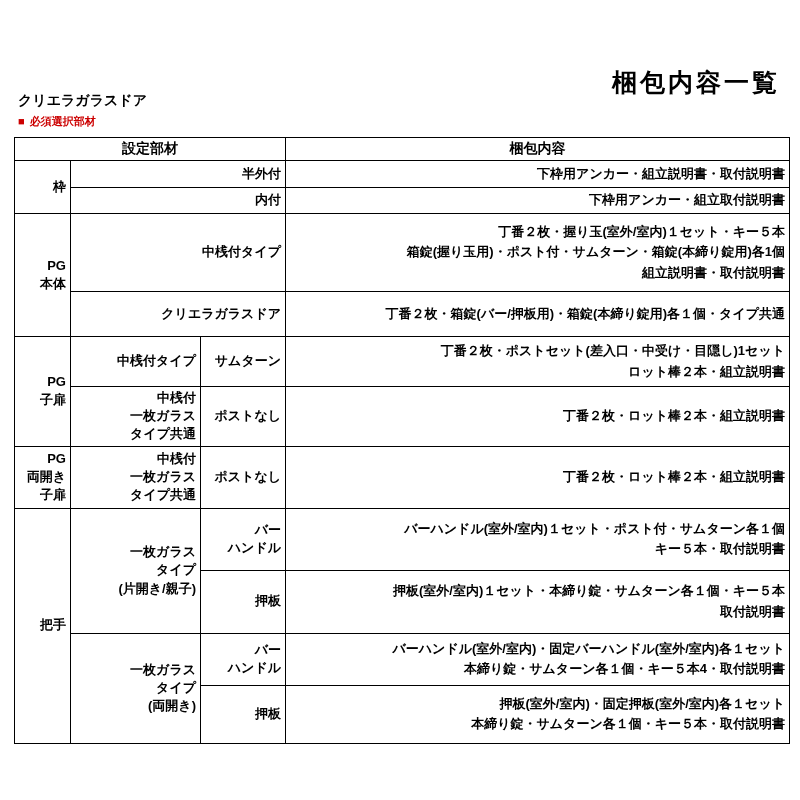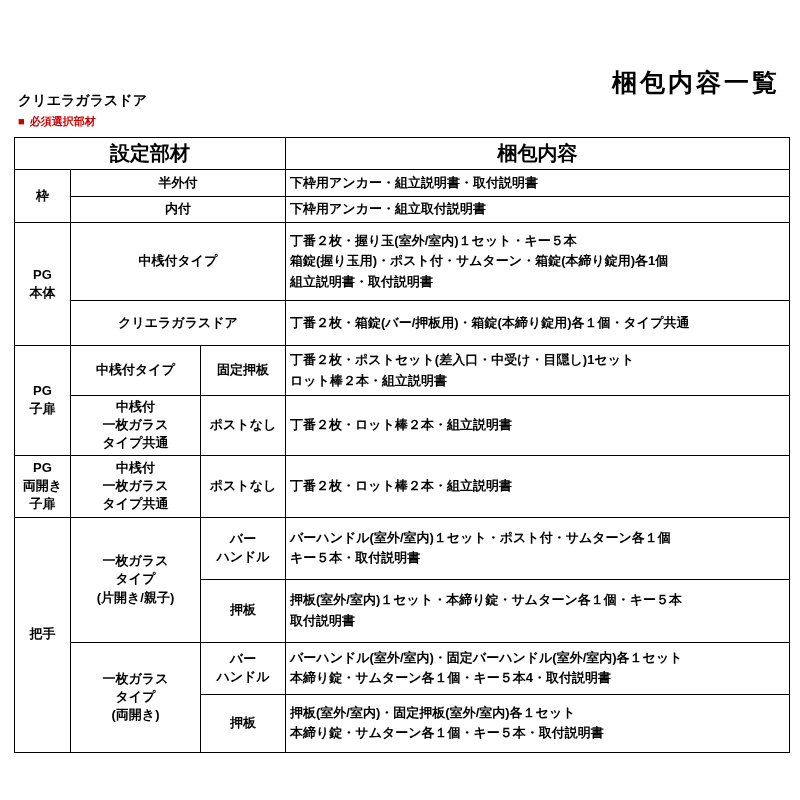--- a/index.html
+++ b/index.html
@@ -32,22 +32,23 @@
     table-layout: fixed;
   }
   .pack-table th, .pack-table td {
     border: 1px solid #000;
     font-size: 13px;
     font-weight: bold;
     white-space: pre-line;
     vertical-align: middle;
     padding: 2px 4px;
     overflow: hidden;
+    text-align: right;
   }
-  .head-row th { font-size: 20px; text-align: center; font-weight: bold; }
+  .head-row th { font-size: 14px; text-align: center; font-weight: bold; }
   .grp  { text-align: center; line-height: 1.4; background: #fff; }
   .type { text-align: center; line-height: 1.4; }
   .cont { text-align: left; padding-left: 7px; line-height: 1.55; }
 </style>
 </head>
 <body>
 
 <div class="page">
 
   <div class="doc-header">
@@ -93,21 +94,21 @@
     </tr>
     <tr style="height:45px">
       <td colspan="2" class="type">クリエラガラスドア</td>
       <td class="cont">丁番２枚・箱錠(バー/押板用)・箱錠(本締り錠用)各１個・タイプ共通</td>
     </tr>
 
     <tr style="height:50px">
       <th rowspan="2" class="grp">PG
 子扉</th>
       <td class="type">中桟付タイプ</td>
-      <td class="type">固定押板</td>
+      <td class="type">サムターン</td>
       <td class="cont">丁番２枚・ポストセット(差入口・中受け・目隠し)1セット
 ロット棒２本・組立説明書</td>
     </tr>
     <tr style="height:53px">
       <td class="type">中桟付
 一枚ガラス
 タイプ共通</td>
       <td class="type">ポストなし</td>
       <td class="cont">丁番２枚・ロット棒２本・組立説明書</td>
     </tr>

